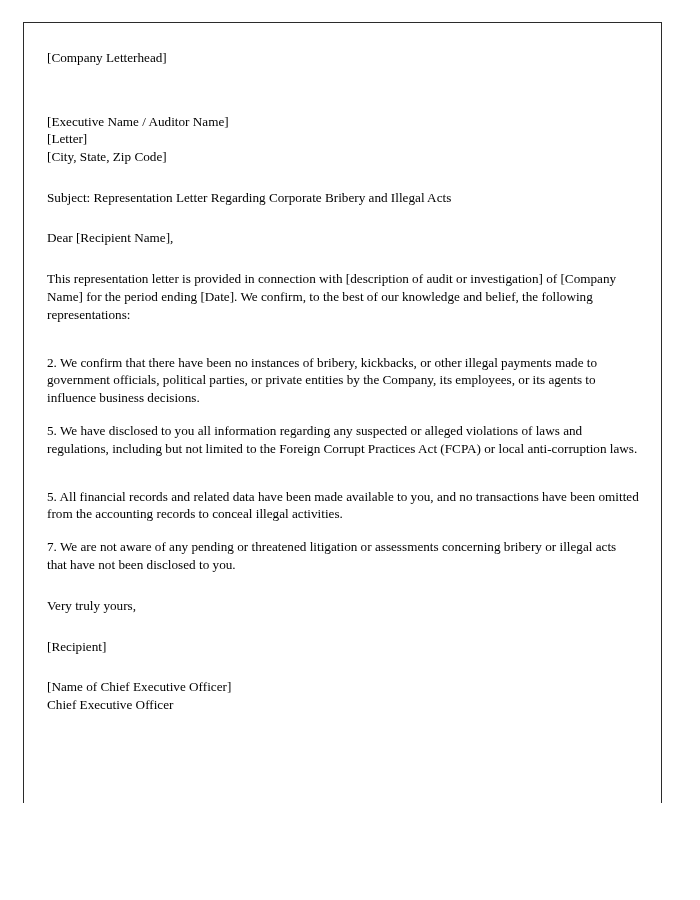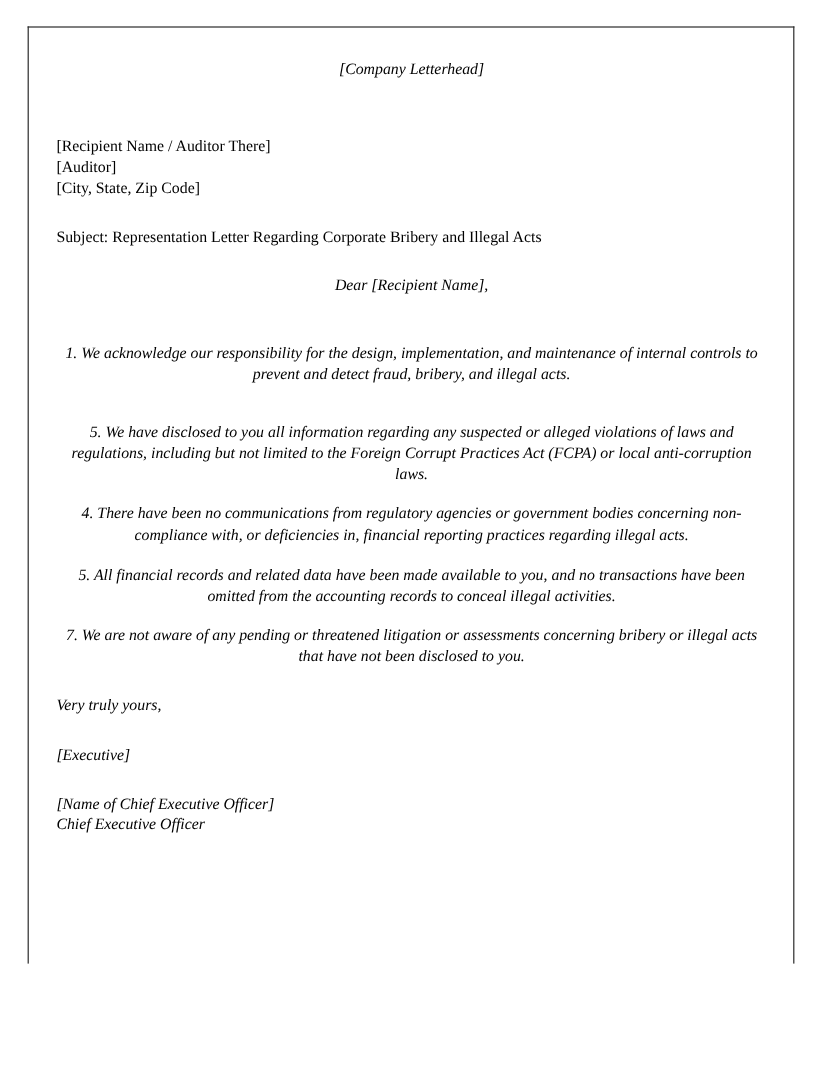--- a/index.html
+++ b/index.html
@@ -38,102 +38,100 @@
     font-size: 13.2px;
     line-height: 17.8px;
   }
 
   
   .gap-lg { height: 23px; }
   .gap-md { height: 15px; }
 
   .para {
     margin: 0;
-    text-align: center;
+    text-align: left;
     line-height: 17.8px;
-    font-style: italic;
   }
 
   .addr-line {
     margin: 0;
     line-height: 17.6px;
   }
 
   .subject {
     margin: 0;
     font-weight: normal;
     line-height: 17.8px;
   }
 
   .sig-line {
     margin: 0;
     line-height: 17.8px;
-    font-style: italic;
   }
 </style>
 </head>
 <body>
 
 <div id="page-sheet">
   <div id="doc-body">
 
     <p class="para">[Company Letterhead]</p>
 
     <div class="gap-lg"></div>
 
 
     <div class="gap-lg"></div>
 
     <div>
-      <p class="addr-line">[Recipient Name / Auditor There]</p>
-      <p class="addr-line">[Auditor]</p>
+      <p class="addr-line">[Executive Name / Auditor Name]</p>
+      <p class="addr-line">[Letter]</p>
       <p class="addr-line">[City, State, Zip Code]</p>
     </div>
 
     <div class="gap-lg"></div>
 
     <p class="subject">Subject: Representation Letter Regarding Corporate Bribery and Illegal Acts</p>
 
     <div class="gap-lg"></div>
 
     <p class="para">Dear [Recipient Name],</p>
 
     <div class="gap-lg"></div>
 
+    <p class="para">This representation letter is provided in connection with [description of audit or investigation] of [Company Name] for the period ending [Date]. We confirm, to the best of our knowledge and belief, the following representations:</p>
 
     <div class="gap-md"></div>
 
-    <p class="para">1. We acknowledge our responsibility for the design, implementation, and maintenance of internal controls to prevent and detect fraud, bribery, and illegal acts.</p>
 
     <div class="gap-md"></div>
 
+    <p class="para">2. We confirm that there have been no instances of bribery, kickbacks, or other illegal payments made to government officials, political parties, or private entities by the Company, its employees, or its agents to influence business decisions.</p>
 
     <div class="gap-md"></div>
 
     <p class="para">5. We have disclosed to you all information regarding any suspected or alleged violations of laws and regulations, including but not limited to the Foreign Corrupt Practices Act (FCPA) or local anti-corruption laws.</p>
 
     <div class="gap-md"></div>
 
-    <p class="para">4. There have been no communications from regulatory agencies or government bodies concerning non-compliance with, or deficiencies in, financial reporting practices regarding illegal acts.</p>
 
     <div class="gap-md"></div>
 
     <p class="para">5. All financial records and related data have been made available to you, and no transactions have been omitted from the accounting records to conceal illegal activities.</p>
 
     <div class="gap-md"></div>
 
     <p class="para">7. We are not aware of any pending or threatened litigation or assessments concerning bribery or illegal acts that have not been disclosed to you.</p>
 
     <div class="gap-lg"></div>
 
     <p class="sig-line">Very truly yours,</p>
 
     <div class="gap-lg"></div>
 
-    <p class="sig-line">[Executive]</p>
+    <p class="sig-line">[Recipient]</p>
 
     <div class="gap-lg"></div>
 
     <p class="sig-line">[Name of Chief Executive Officer]</p>
 
     <p class="sig-line">Chief Executive Officer</p>
 
   </div>
 </div>
 

